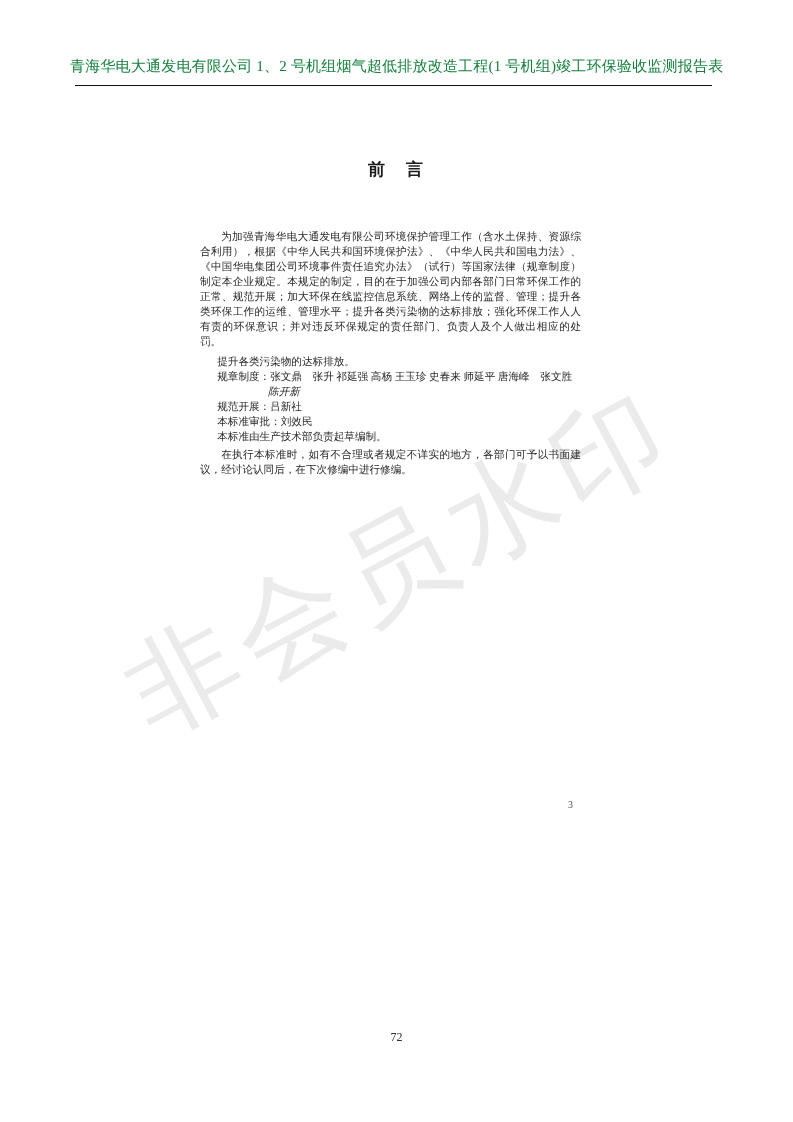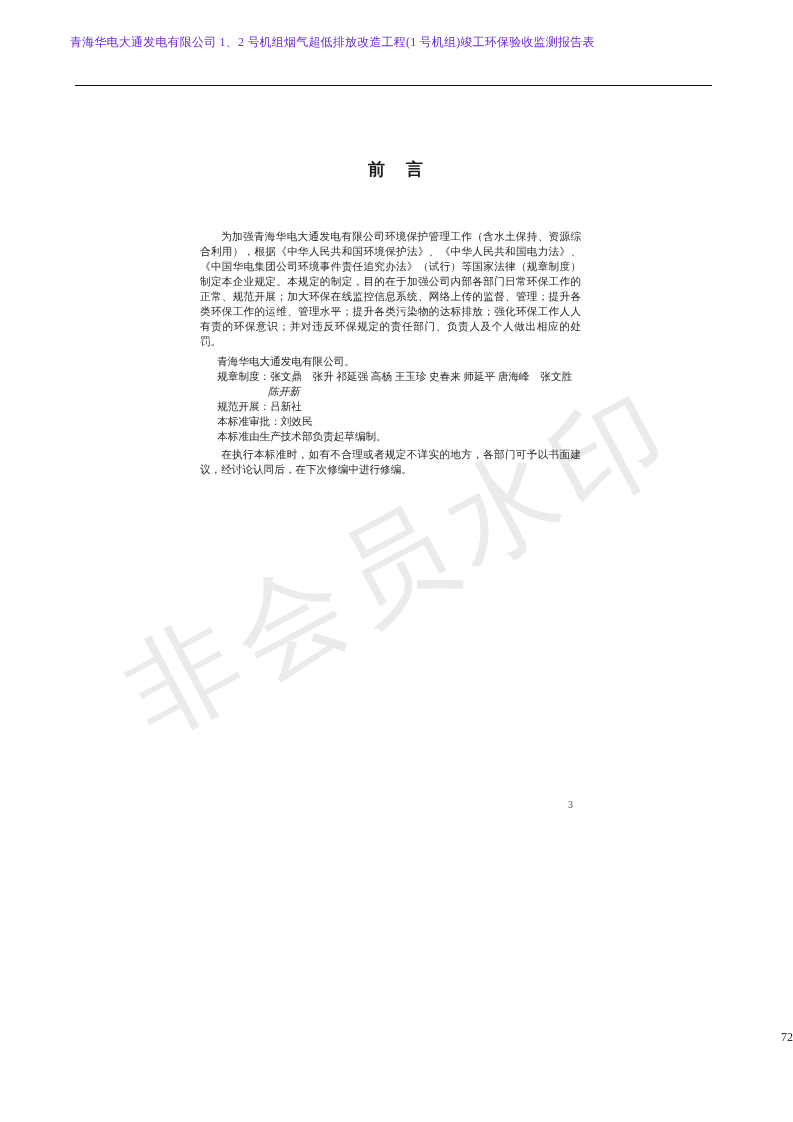--- a/index.html
+++ b/index.html
@@ -32,25 +32,25 @@
     transform: rotate(-28deg);
     transform-origin: center center;
     white-space: nowrap;
     z-index: 0;
     user-select: none;
   }
   
   .doc-header {
     position: absolute;
     left: 70px;
-    top: 34px;
+    top: 57px;
     width: 660px;
-    font-size: 12px;
+    font-size: 15px;
     letter-spacing: 0.2px;
-    color: #6d28d9;
+    color: #15803d;
     z-index: 2;
     white-space: nowrap;
   }
   .header-rule {
     position: absolute;
     left: 75px;
     top: 85px;
     width: 637px;
     border-top: 1.6px solid #111111;
     z-index: 2;
@@ -99,42 +99,42 @@
     top: 799px;
     font-size: 10px;
     color: #4a4a4a;
     z-index: 2;
   }
   .page-number {
     position: absolute;
     left: 0;
     top: 1030px;
     width: 793px;
-    text-align: right;
+    text-align: center;
     font-size: 12px;
     color: #2e2e2e;
     z-index: 2;
   }
 </style>
 </head>
 <body>
 
 <div class="page">
 
   <div class="watermark">非会员水印</div>
 
   <div class="doc-header">青海华电大通发电有限公司 1、2 号机组烟气超低排放改造工程(1 号机组)竣工环保验收监测报告表</div>
 
   <div class="header-rule"></div>
 
   <div class="doc-title">前　言</div>
 
   <div class="body-block">
     <p>为加强青海华电大通发电有限公司环境保护管理工作（含水土保持、资源综合利用），根据《中华人民共和国环境保护法》、《中华人民共和国电力法》、《中国华电集团公司环境事件责任追究办法》（试行）等国家法律（规章制度）制定本企业规定。本规定的制定，目的在于加强公司内部各部门日常环保工作的正常、规范开展；加大环保在线监控信息系统、网络上传的监督、管理；提升各类环保工作的运维、管理水平；提升各类污染物的达标排放；强化环保工作人人有责的环保意识；并对违反环保规定的责任部门、负责人及个人做出相应的处罚。</p>
-    <div class="clause">青海华电大通发电有限公司。</div>
+    <div class="clause">提升各类污染物的达标排放。</div>
     <div class="clause">规章制度：张文鼎　张升 祁延强 高杨 王玉珍 史春来 师延平 唐海峰　张文胜</div>
     <div class="clause clause-cont">陈开新</div>
     <div class="clause">规范开展：吕新社</div>
     <div class="clause">本标准审批：刘效民</div>
     <div class="clause">本标准由生产技术部负责起草编制。</div>
     <p>在执行本标准时，如有不合理或者规定不详实的地方，各部门可予以书面建议，经讨论认同后，在下次修编中进行修编。</p>
   </div>
 
   <div class="section-page-number">3</div>
 

